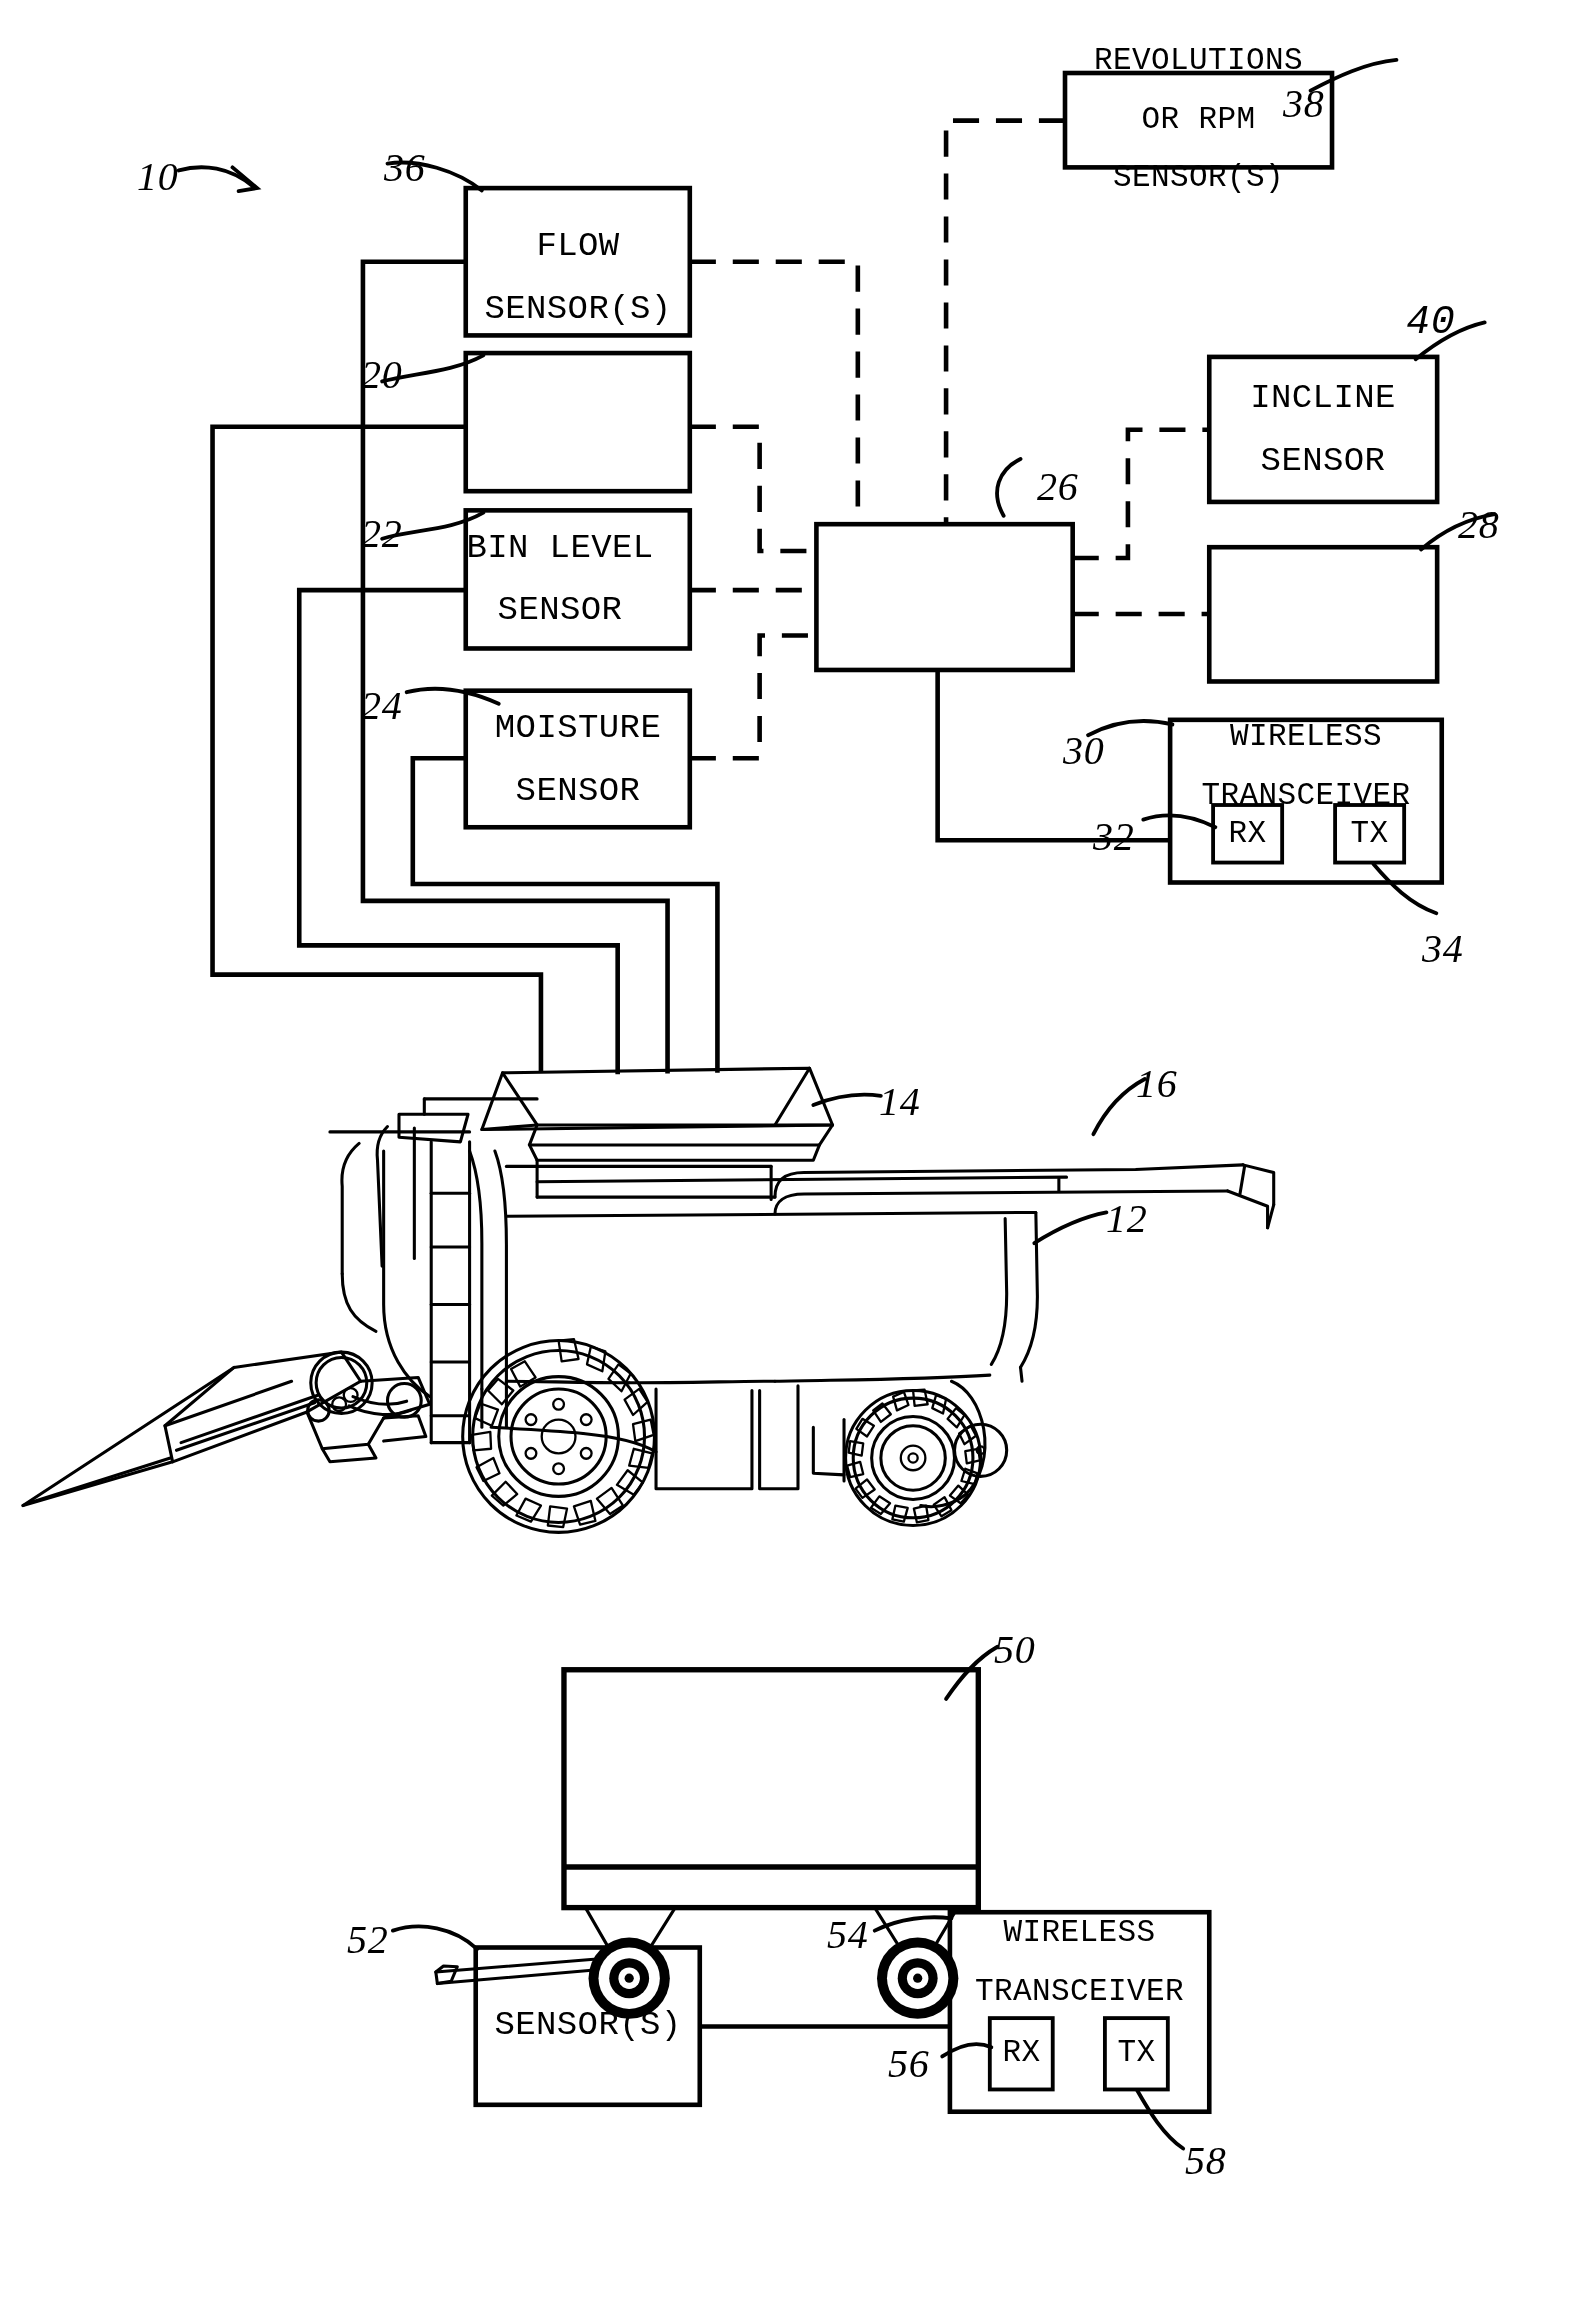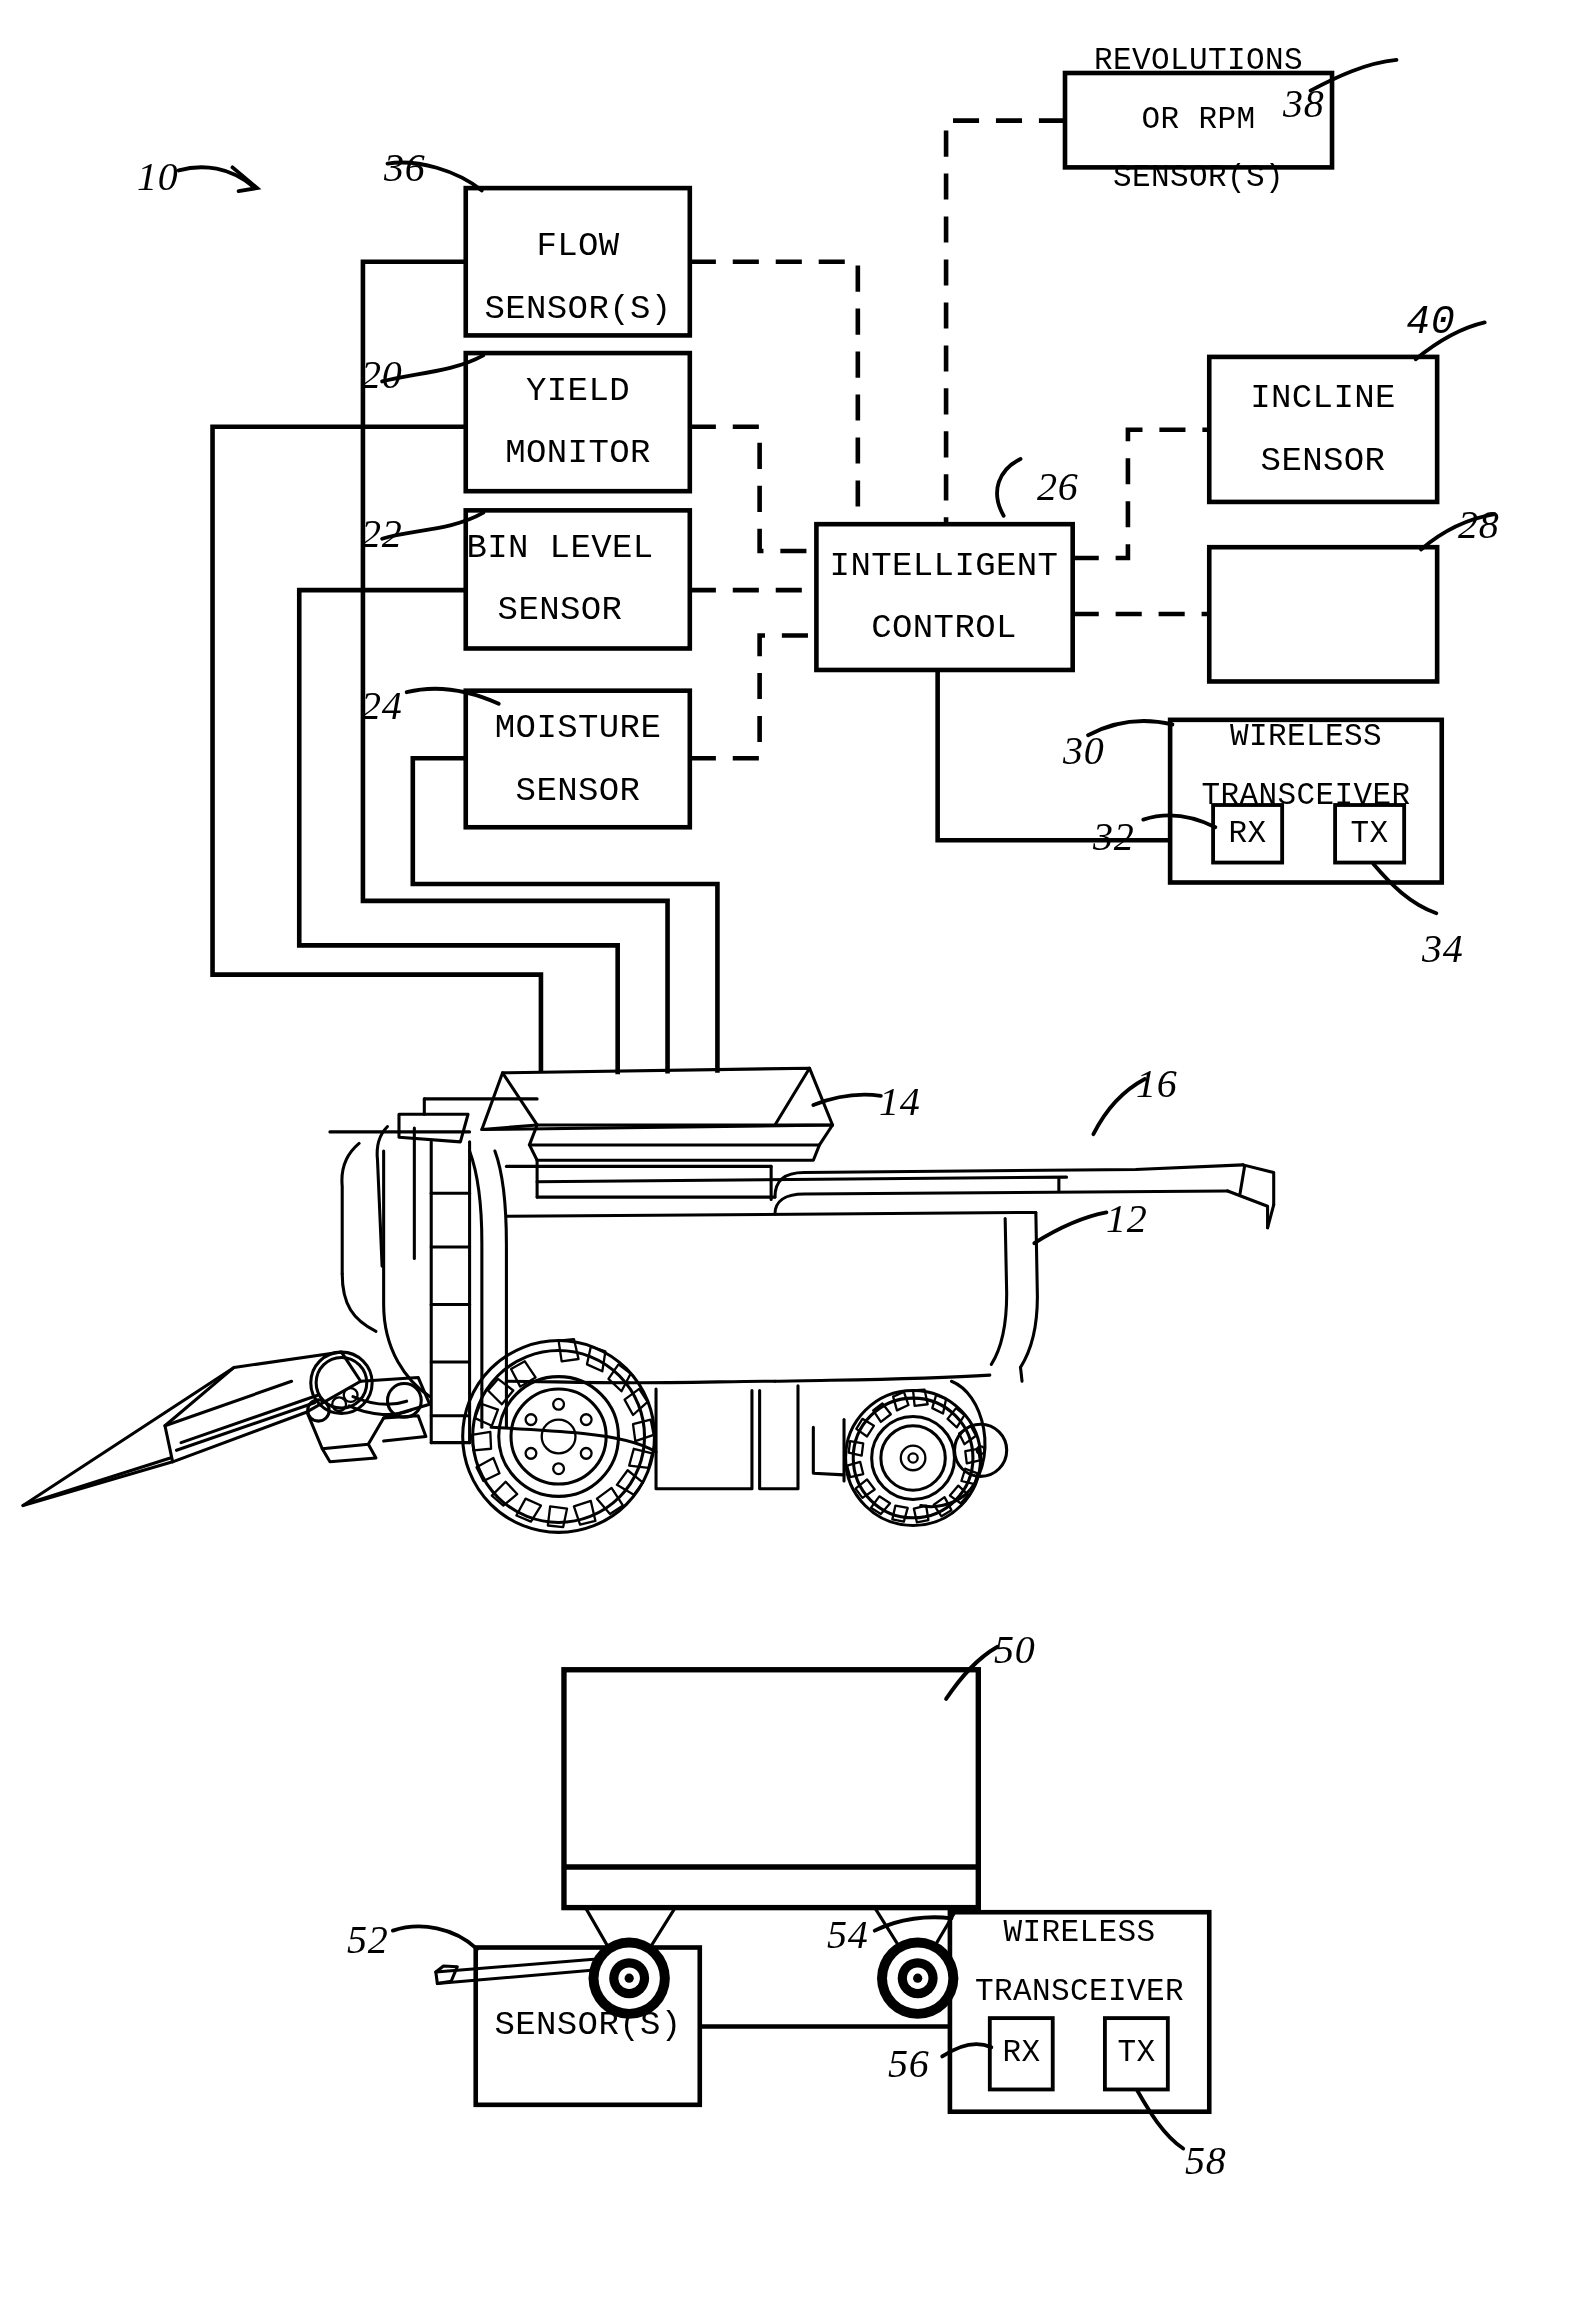--- a/index.html
+++ b/index.html
@@ -375,39 +375,31 @@
       </g>
     </g>
 
   </svg>
 
   <div class="box-label lbl-md" style="left:466px; top:204px; width:224px; height:147px;justify-content:center;">
     <span>FLOW</span>
     <span>SENSOR(S)</span>
   </div>
 
-  <div class="box-label lbl-md" style="left:466px; top:353px; width:224px; height:138px;">
-    <span>YIELD</span>
-    <span>MONITOR</span>
-  </div>
 
   <div class="box-label lbl-md" style="left:448px; top:510px; width:224px; height:138px;">
     <span>BIN  LEVEL</span>
     <span>SENSOR</span>
   </div>
 
   <div class="box-label lbl-md" style="left:466px; top:691px; width:224px; height:137px;">
     <span>MOISTURE</span>
     <span>SENSOR</span>
   </div>
 
-  <div class="box-label lbl-md" style="left:816px; top:524px; width:256px; height:146px;">
-    <span>INTELLIGENT</span>
-    <span>CONTROL</span>
-  </div>
 
   <div class="box-label lbl-sm" style="left:1065px; top:73px; width:267px; height:94px;">
     <span>REVOLUTIONS</span>
     <span>OR  RPM</span>
     <span>SENSOR(S)</span>
   </div>
 
   <div class="box-label lbl-md" style="left:1209px; top:357px; width:228px; height:145px;">
     <span>INCLINE</span>
     <span>SENSOR</span>

